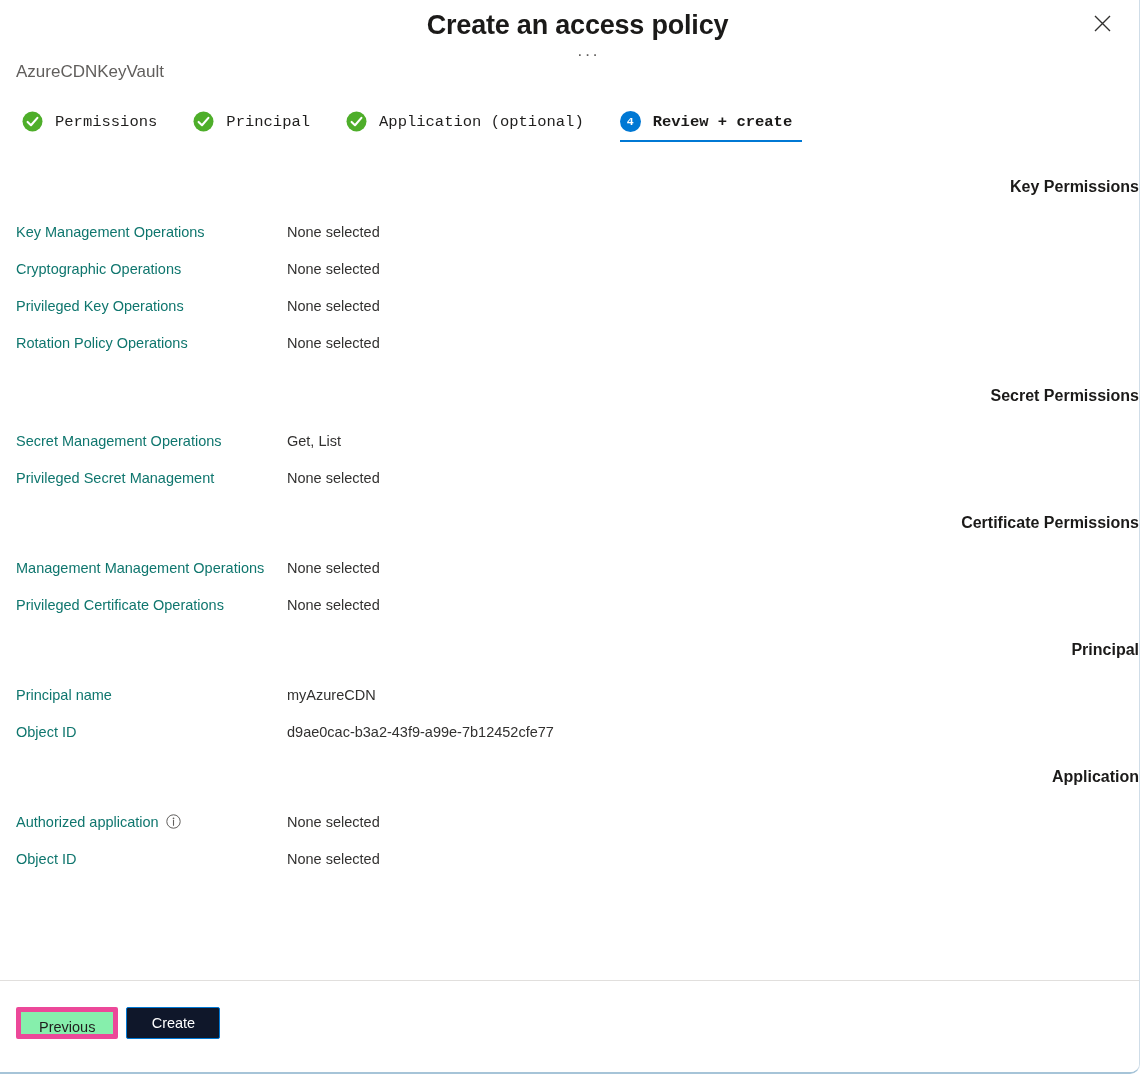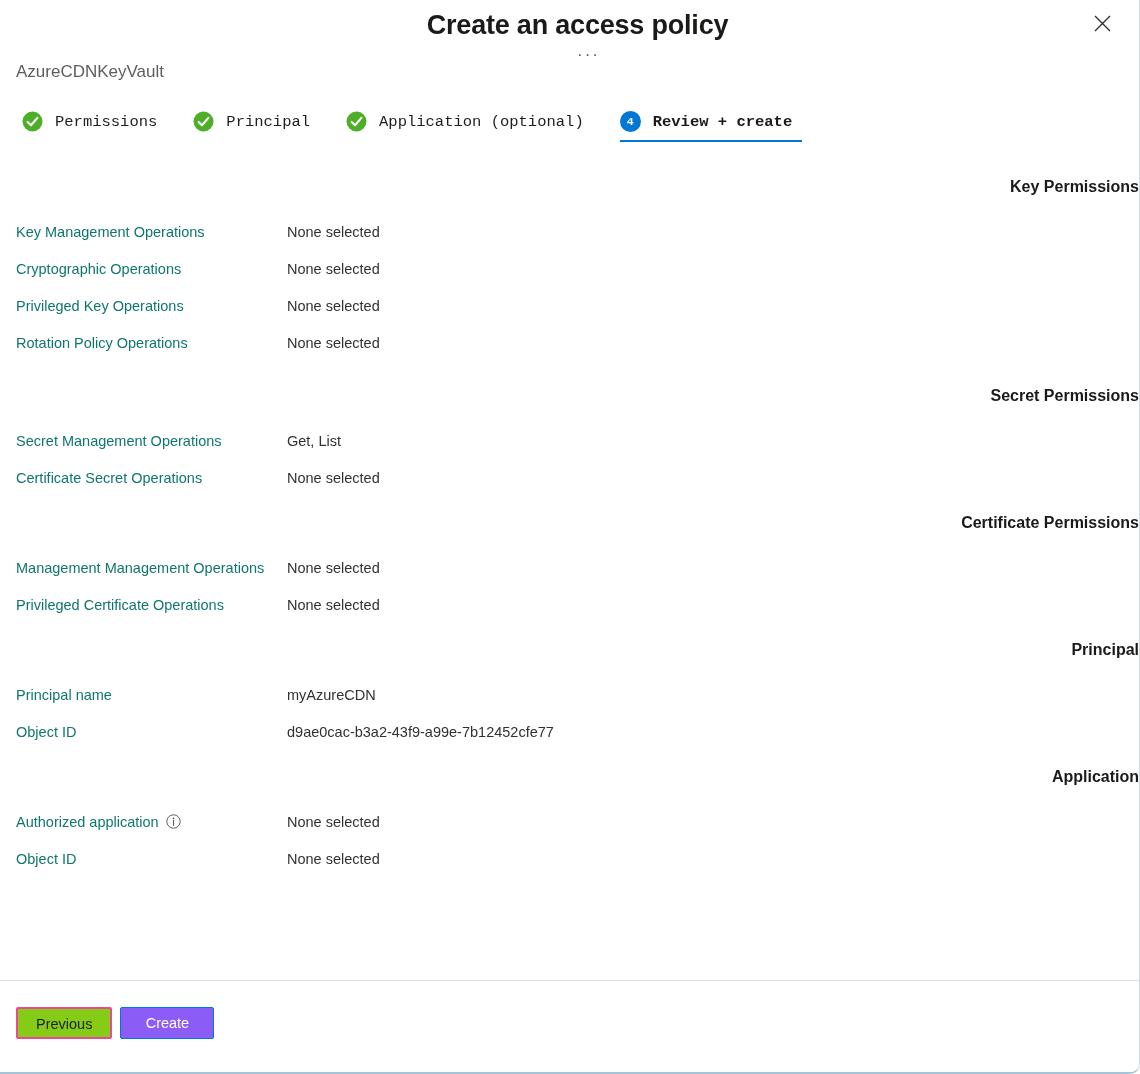--- a/index.html
+++ b/index.html
@@ -208,26 +208,26 @@
     padding: 0 18px;
     font-size: 14.5px;
     font-family: "Liberation Sans", sans-serif;
     line-height: 30px;
     text-align: center;
     cursor: pointer;
     border-radius: 2px;
     user-select: none;
   }
   .btn-secondary {
-    background: #84cc16;
-    border: 2px solid #ec4899;
+    background: #86efac;
+    border: 5px solid #ec4899;
     color: #201f1e;
   }
   .btn-primary {
-    background: #8b5cf6;
+    background: #0f172a;
     border: 1px solid #0078d4;
     color: #ffffff;
   }
 </style>
 </head>
 <body>
 
 <div class="blade">
 
   <div class="blade-header">
@@ -312,21 +312,21 @@
     <div class="spacer-md"></div>
 
     <div class="section">
       <h2 class="section-heading">Secret Permissions</h2>
       <div class="kv-list">
         <div class="kv-row">
           <div class="kv-label">Secret Management Operations</div>
           <div class="kv-value">Get, List</div>
         </div>
         <div class="kv-row">
-          <div class="kv-label">Certificate Secret Operations</div>
+          <div class="kv-label">Privileged Secret Management</div>
           <div class="kv-value">None selected</div>
         </div>
       </div>
     </div>
 
     <div class="spacer-sm"></div>
 
     <div class="section">
       <h2 class="section-heading">Certificate Permissions</h2>
       <div class="kv-list">

